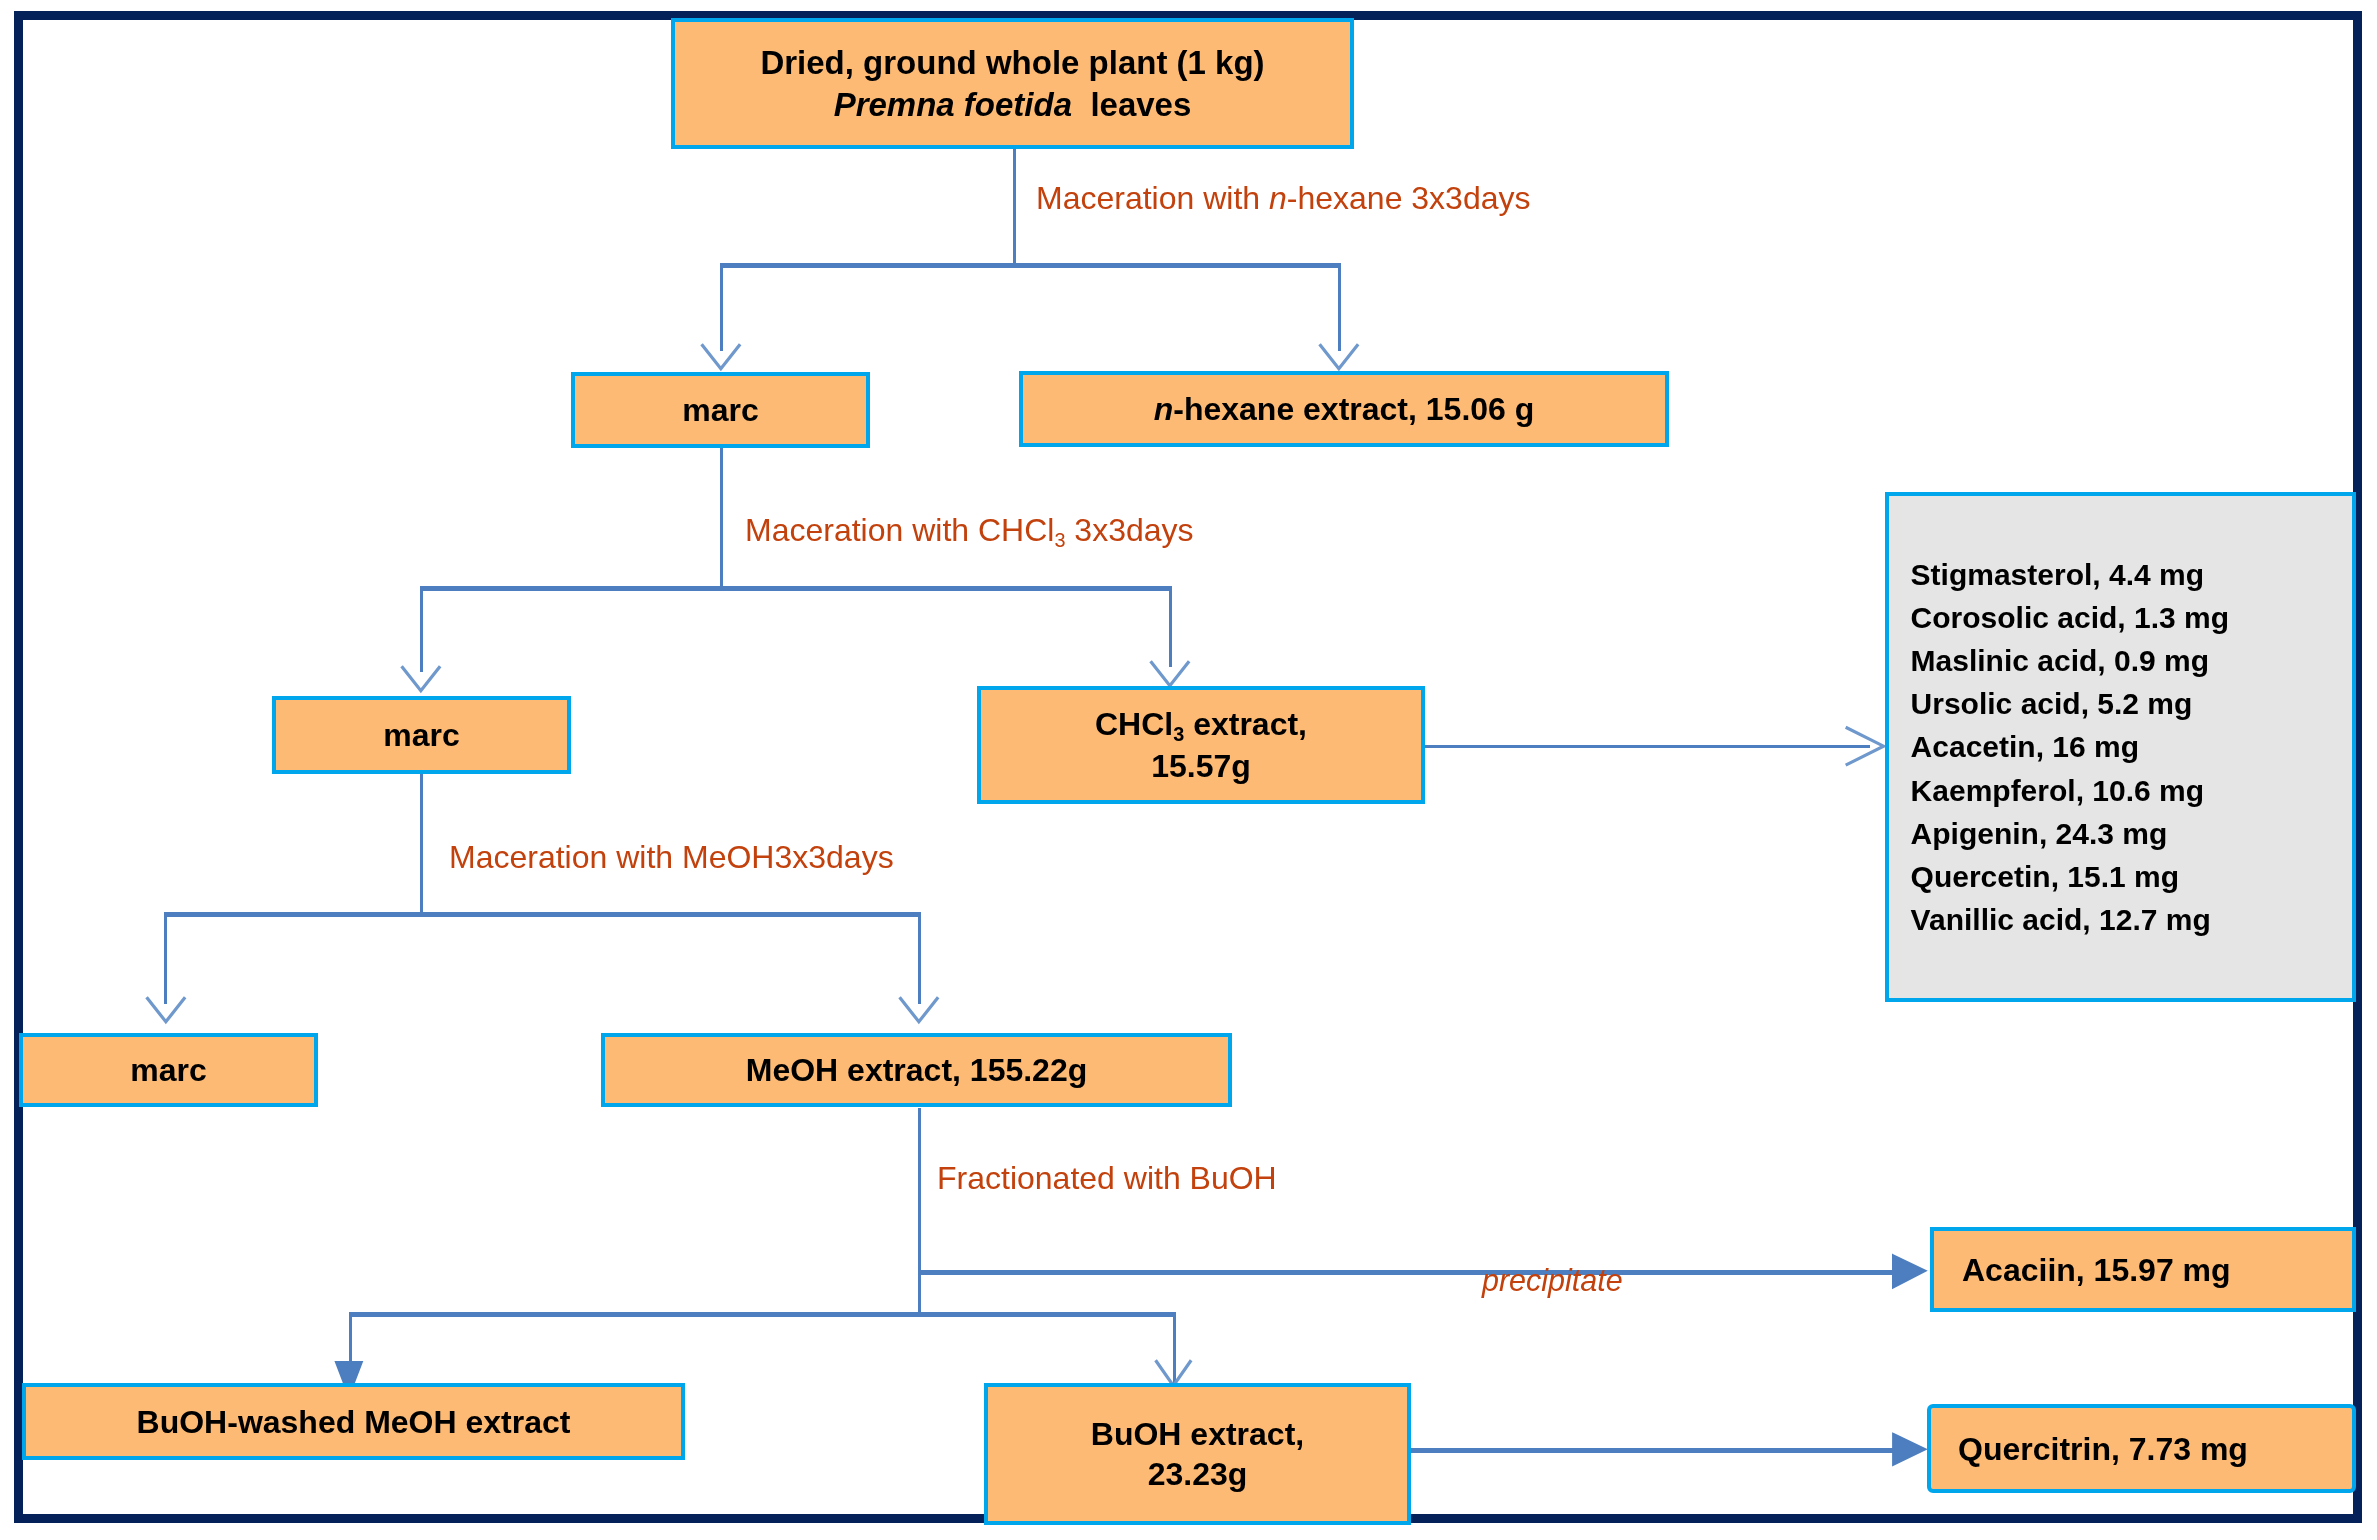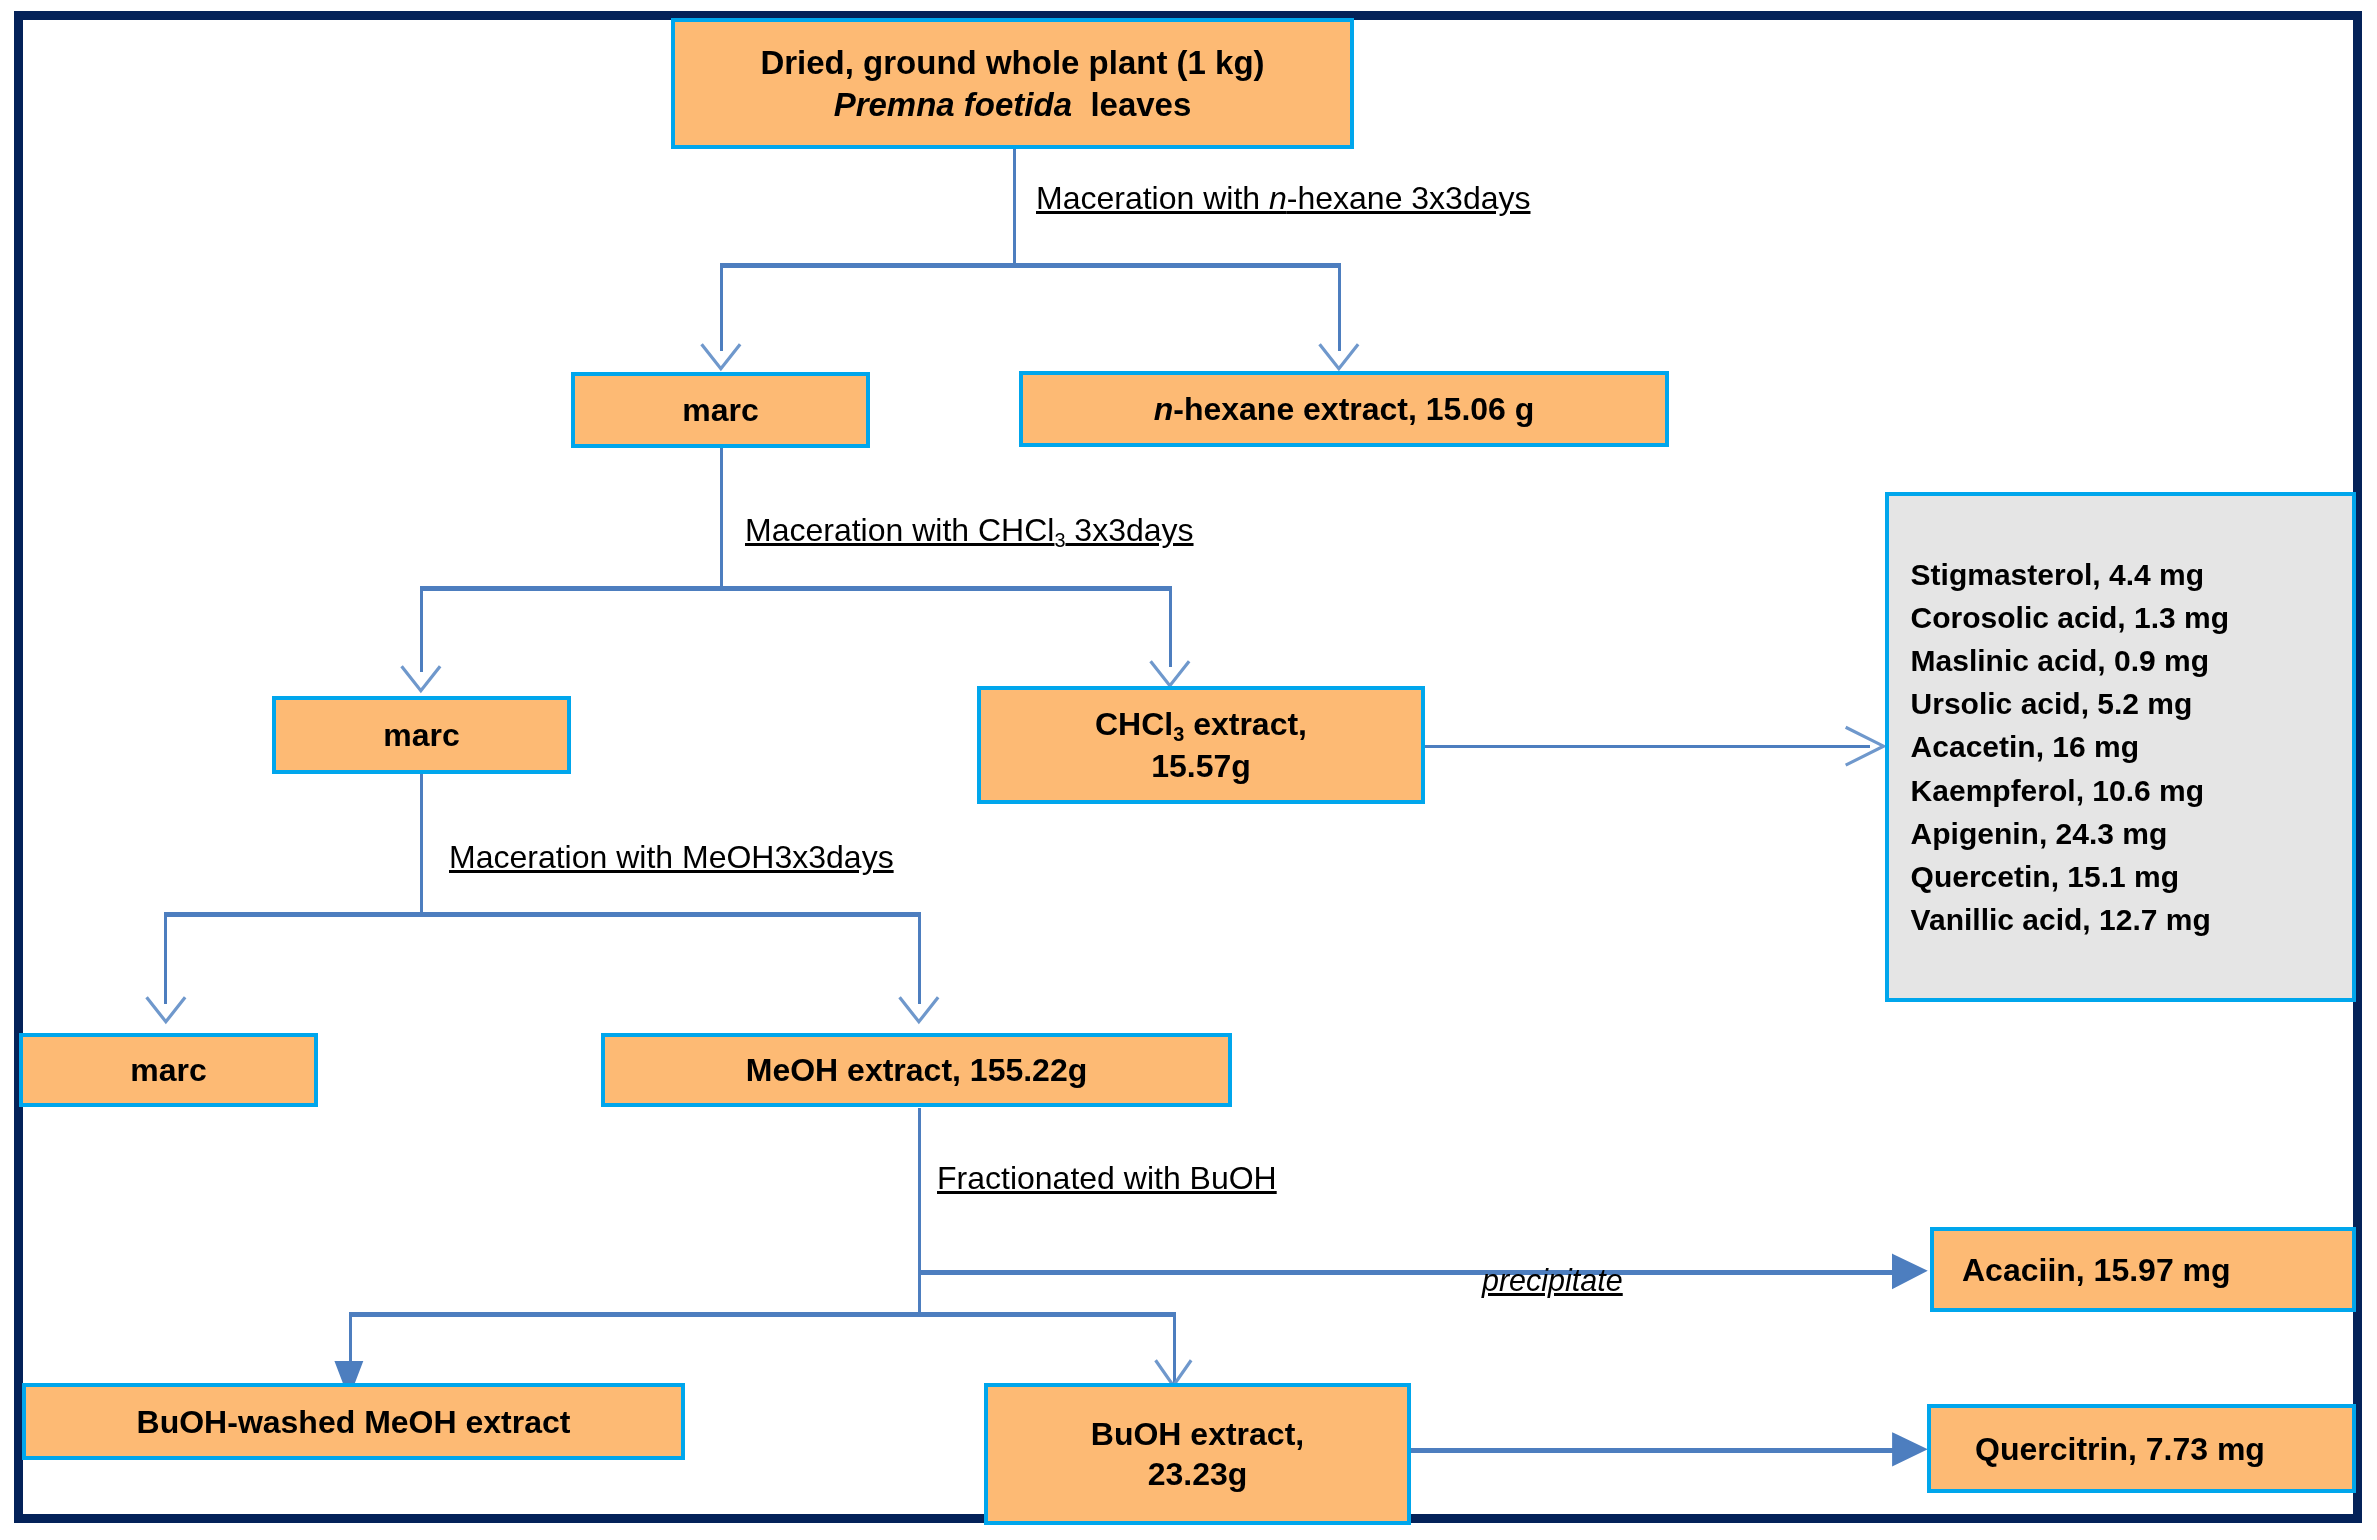--- a/index.html
+++ b/index.html
@@ -69,24 +69,23 @@
   .vline { width: 3.2px; }
   .hline { height: 3.2px; }
   .hline.thick { height: 4.5px; }
 
   
   .arrow-svg { position: absolute; overflow: visible; }
 
   
   .edge-label {
     position: absolute;
-    color: #000000;
+    color: #c2410c;
     font-weight: normal;
     white-space: nowrap;
-    text-decoration: underline;
   }
   .edge-label.italic { font-style: italic; }
 </style>
 </head>
 <body>
 
 <div id="root">
 
   <div id="outer-frame"></div>
 
@@ -213,21 +212,21 @@
     <div>
       <span class="line">BuOH extract,</span>
       <span class="line">23.23g</span>
     </div>
   </div>
 
   <div class="node" style="left:1930px; top:1227px; width:426px; height:85px; font-size:32px; justify-content:flex-start; padding-left:28px;">
     <span>Acaciin, 15.97 mg</span>
   </div>
 
-  <div class="node" style="left:1927px; top:1404px; width:429px; height:89px; font-size:32px; justify-content:flex-start; padding-left:44px;">
+  <div class="node" style="left:1927px; top:1404px; width:429px; height:89px; font-size:32px; justify-content:flex-start; padding-left:27px;border-radius:6px;">
     <span>Quercitrin, 7.73 mg</span>
   </div>
 
   <div class="listbox" style="left:1885px; top:492px; width:471px; height:510px;">
     <span>Stigmasterol, 4.4 mg</span>
     <span>Corosolic acid, 1.3  mg</span>
     <span>Maslinic acid, 0.9 mg</span>
     <span>Ursolic acid, 5.2  mg</span>
     <span>Acacetin, 16 mg</span>
     <span>Kaempferol, 10.6 mg</span>

